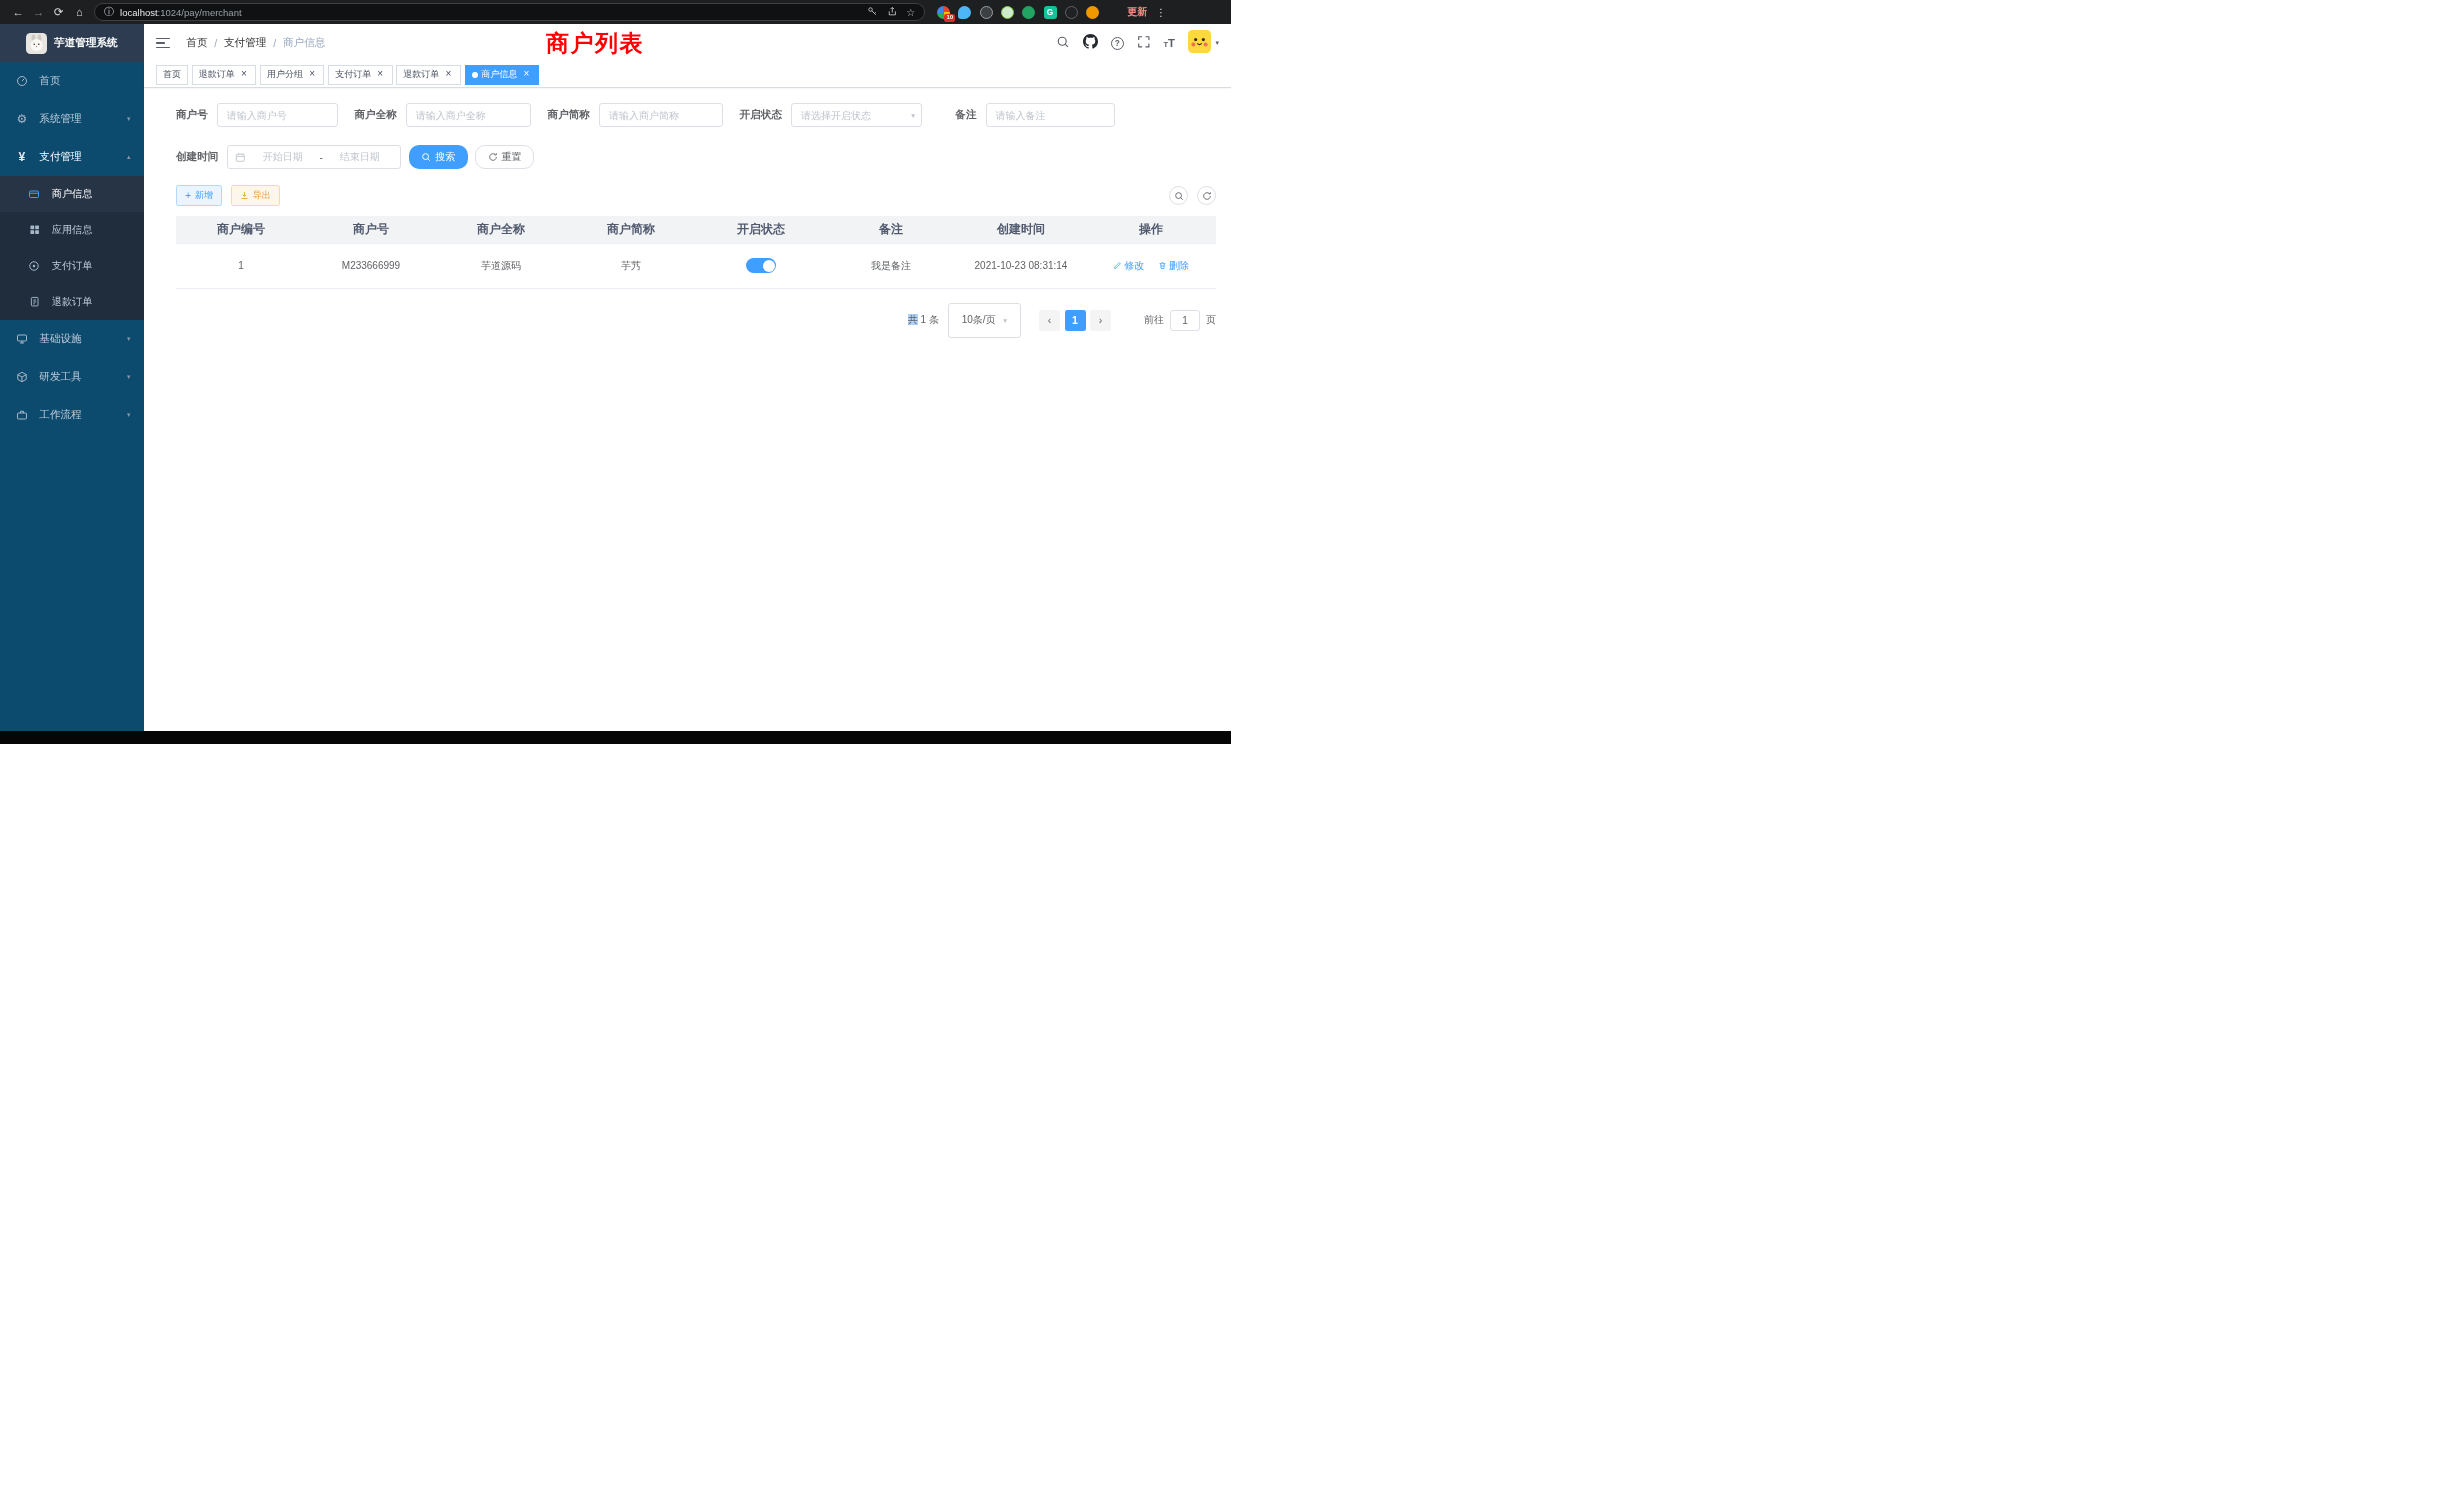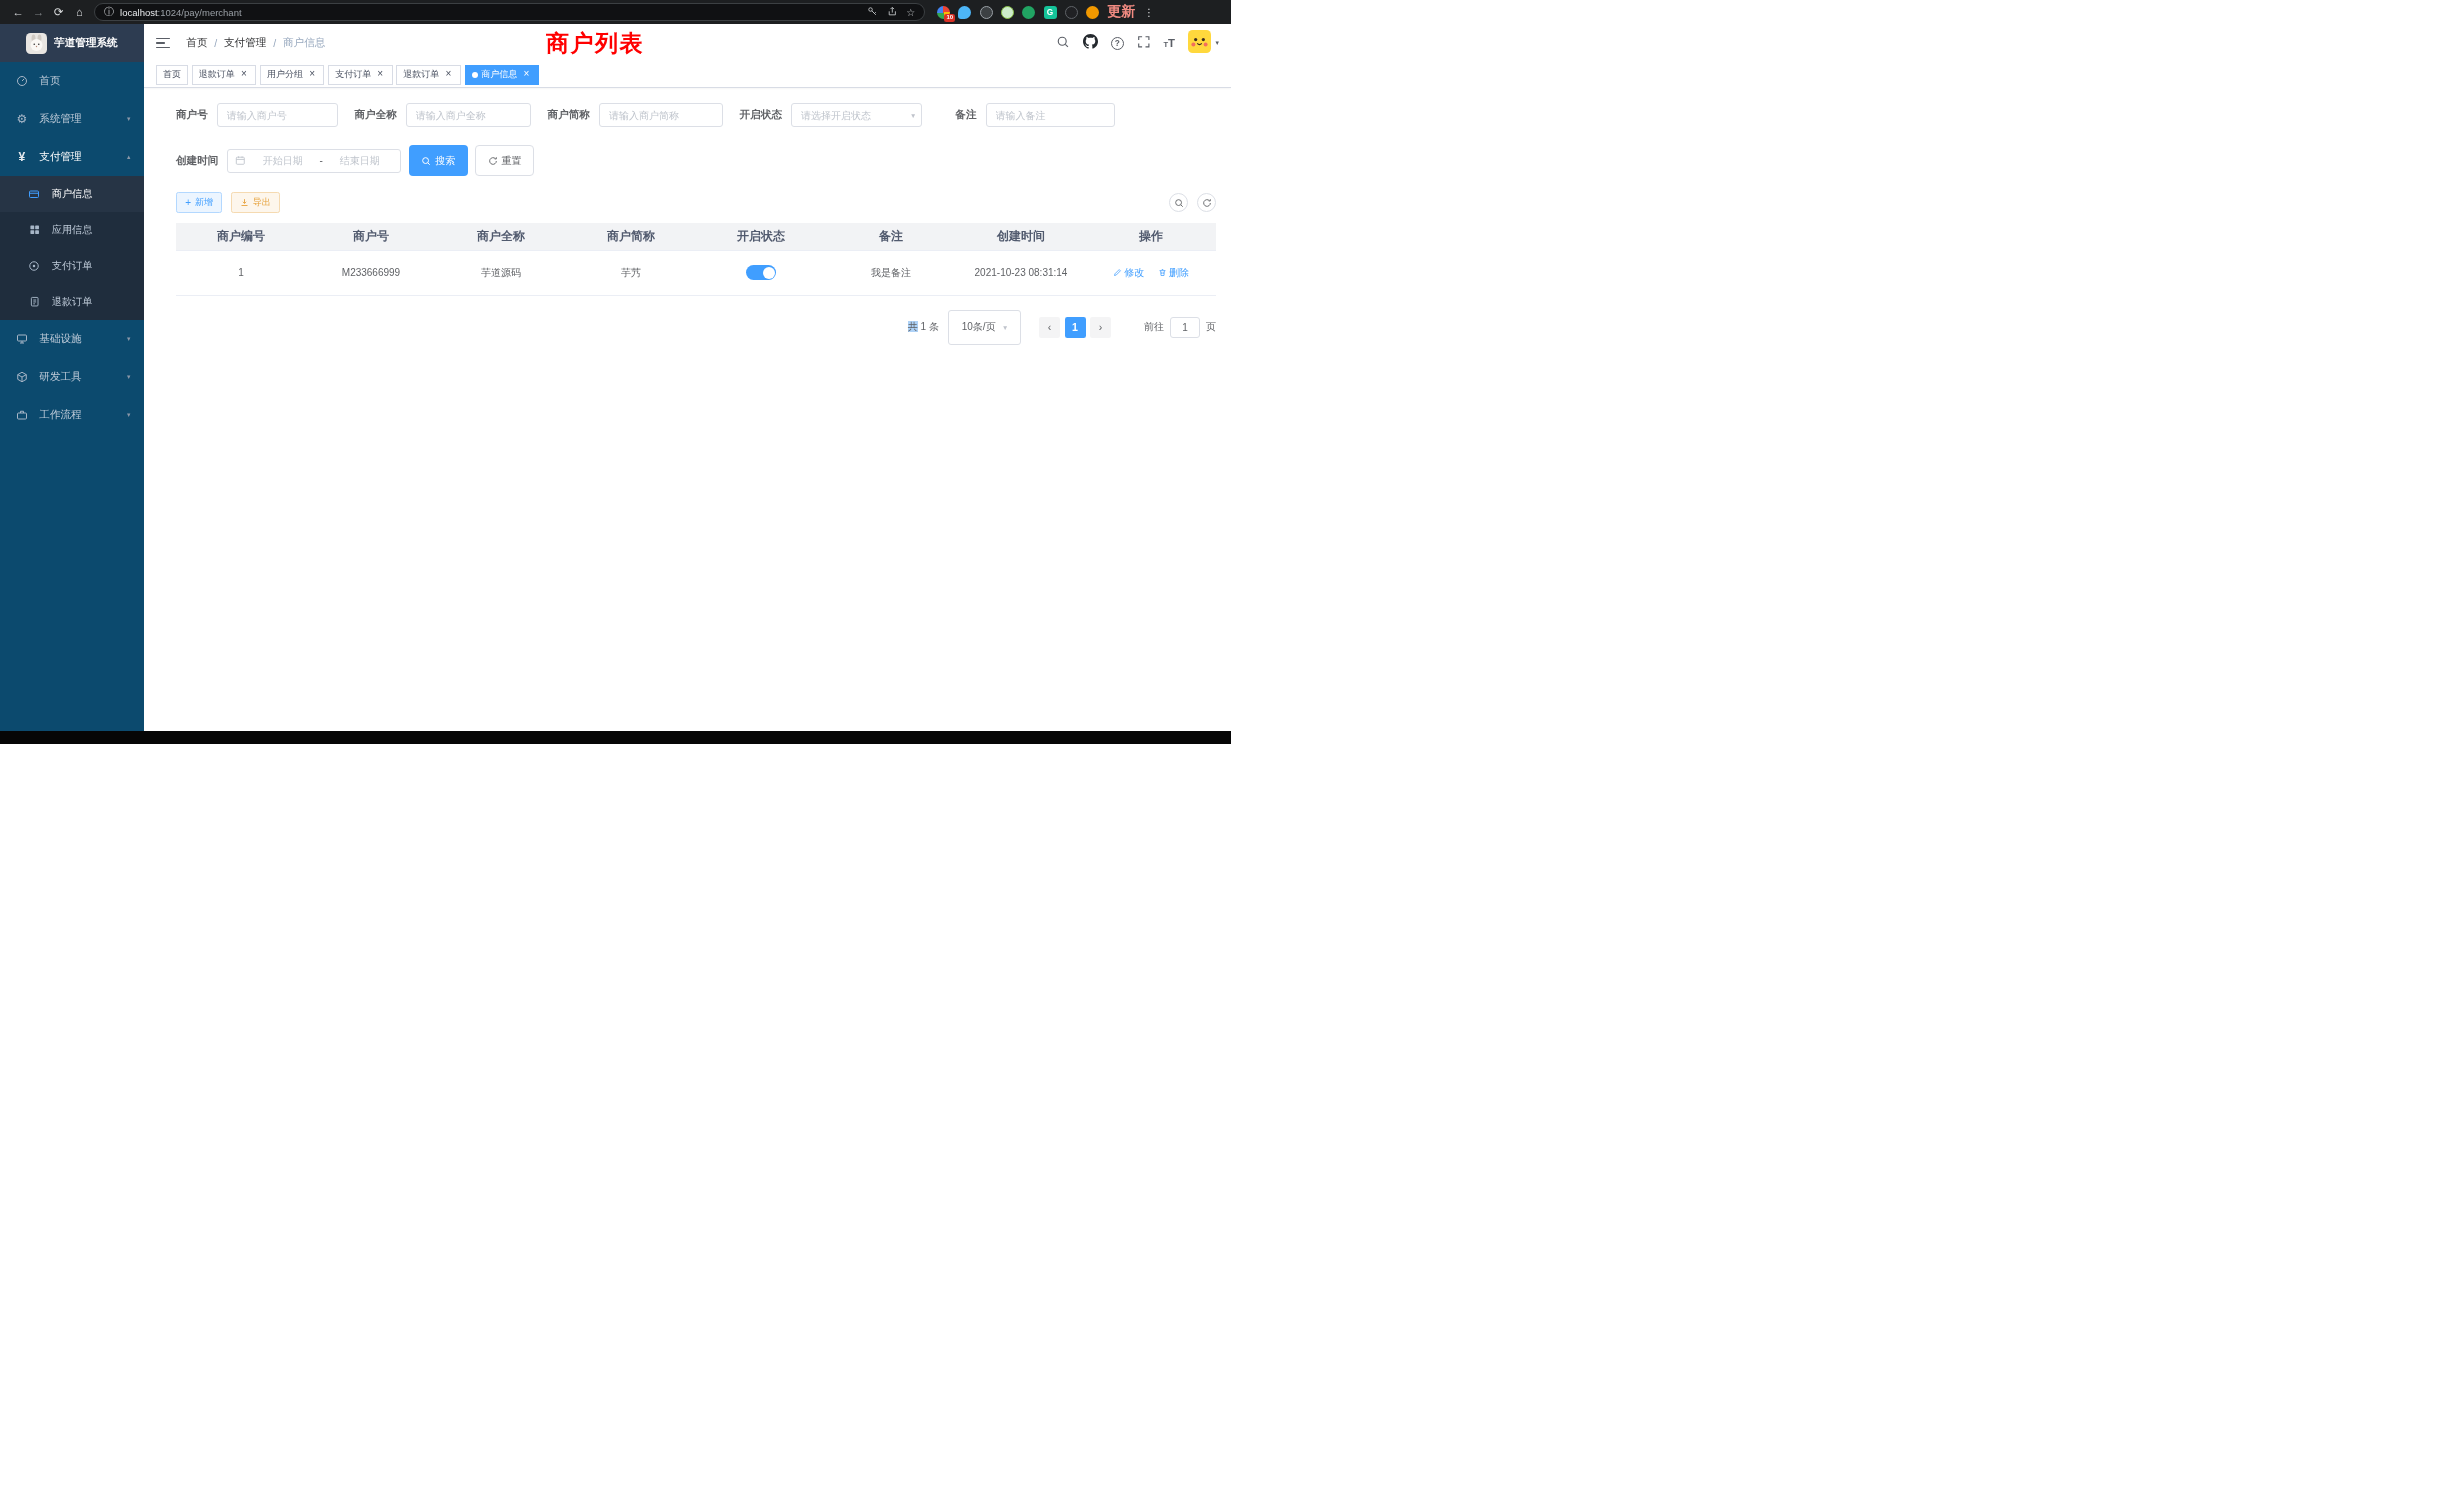--- a/index.html
+++ b/index.html
@@ -13,21 +13,21 @@
   .bicon{color:#d9dbdd;font-size:11.4px;width:20.5px;height:20px;display:flex;align-items:center;justify-content:center;border-radius:50%}
   .bicon.dim{color:#808488}
   .urlbar{width:831px;height:18px;background:#101113;border:0.8px solid #3c4043;border-radius:10px;display:flex;align-items:center;padding:0 9px;color:#e8eaed;font-size:9.5px;gap:6px;margin-left:4.5px}
   .url-text{flex:1;white-space:nowrap;overflow:hidden}
   .url-rest{color:#9aa0a6}
   .url-acts{display:flex;align-items:center;gap:9px;color:#c3c6c9}
   .ext-cluster{display:flex;align-items:center;gap:8.3px;margin-left:12px}
   .ext{width:13px;height:13px;border-radius:50%;position:relative;flex-shrink:0}
   .ext.square{border-radius:3px}
   .ext-badge{position:absolute;right:-5.3px;bottom:-3px;background:#d93025;color:#fff;font-size:6px;line-height:7.6px;padding:0 2.3px;border-radius:2.3px;font-weight:700}
-  .update{color:#f28b82;font-size:14px;margin-left:8px;font-weight:600;white-space:nowrap}
+  .update{color:#f28b82;font-size:10px;margin-left:28px;font-weight:600;white-space:nowrap}
   .menu-dots{color:#d9dbdd;font-size:10.6px;margin-left:7.6px;width:12px;text-align:center}
 
   
   .app{position:absolute;top:24px;left:0;right:0;bottom:0;display:flex}
   .bottom-strip{position:absolute;left:0;right:0;bottom:0;height:13px;background:#060606;z-index:30}
 
   
   .sidebar{width:144px;background:#0c4a6e;color:#bfcbd9;flex-shrink:0;display:flex;flex-direction:column}
   .logo{height:38px;display:flex;align-items:center;justify-content:center;gap:6.8px;background:#2d3c51}
   .logo-title{color:#fff;font-size:10.6px;font-weight:700;white-space:nowrap}
@@ -77,21 +77,21 @@
   .f-label{font-size:10.6px;color:#606266;font-weight:700;margin-right:9px;white-space:nowrap}
   .el-input{height:24px;border:0.8px solid #dcdfe6;border-radius:3px;padding:0 9px;font-size:10px;color:#606266;outline:none;background:#fff;font-family:inherit}
   .el-input::placeholder{color:#bfc4cc}
   .sel-wrap{position:relative;display:flex;align-items:center}
   .sel-caret{position:absolute;right:6.8px;color:#c0c4cc;font-size:7.6px;pointer-events:none}
   .date-range{width:174px;height:24px;border:0.8px solid #dcdfe6;border-radius:3px;display:flex;align-items:center;padding:0 6.8px;font-size:10px;color:#bfc4cc;gap:3px;background:#fff}
   .date-range .cal{color:#c0c4cc;display:flex}
   .date-range .dr-ph{flex:1;text-align:center}
   .date-range .dr-sep{color:#606266}
 
-  .btn{height:31px;border-radius:4px;font-size:10px;display:inline-flex;align-items:center;justify-content:center;gap:3.8px;border:0.8px solid transparent;padding:0 11.4px;white-space:nowrap;font-family:inherit}
+  .btn{height:24px;border-radius:10px;font-size:10px;display:inline-flex;align-items:center;justify-content:center;gap:3.8px;border:0.8px solid transparent;padding:0 11.4px;white-space:nowrap;font-family:inherit}
   .btn-primary{background:#409eff;color:#fff}
   .btn-default{background:#fff;border-color:#dcdfe6;color:#606266}
   .btn-mini{height:21px;font-size:9px;padding:0 8.3px;border-radius:2.3px}
   .btn-plain-primary{background:#ecf5ff;border-color:#b3d8ff;color:#409eff}
   .btn-plain-warning{background:#fdf6ec;border-color:#f5dab1;color:#e6a23c}
 
   .toolbar{display:flex;align-items:center;margin-top:0;margin-bottom:10px}
   .toolbar .gap{width:8.3px}
   .tool-icons{margin-left:auto;display:flex;align-items:center;gap:9px}
   .icon-circle{width:19px;height:19px;border:0.8px solid #dcdfe6;border-radius:50%;display:flex;align-items:center;justify-content:center;color:#606266;background:#fff}

